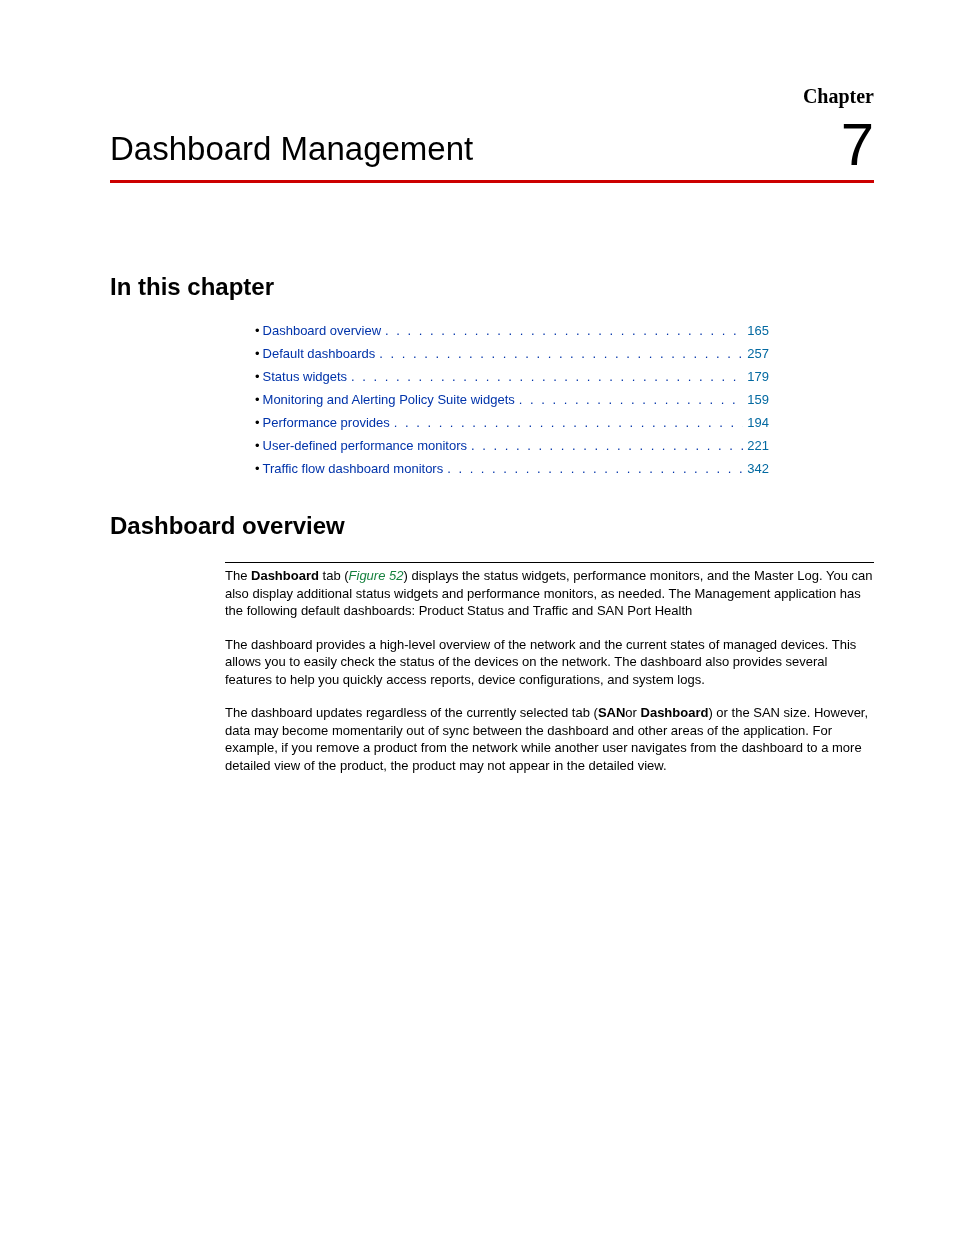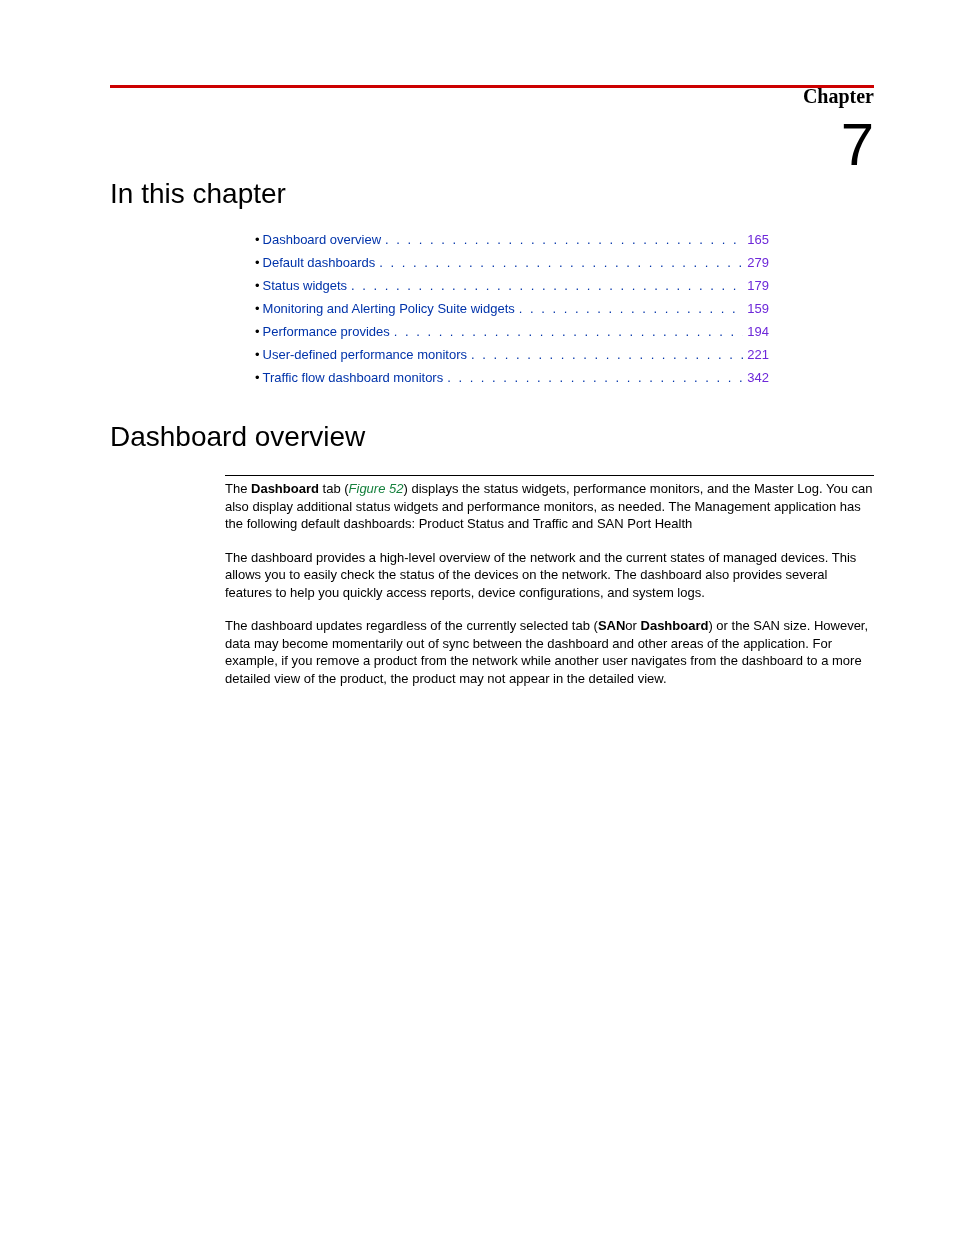--- a/index.html
+++ b/index.html
@@ -41,22 +41,22 @@
     margin-top: 45px;
     margin-bottom: 12px;
   }
   .red-rule {
     border: none;
     border-top: 3px solid #cc0000;
     margin: 0;
   }
   .section-heading {
     font-family: "Arial Narrow", Arial, sans-serif;
-    font-size: 28px;
-    font-weight: 400;
+    font-size: 24px;
+    font-weight: 700;
     font-stretch: condensed;
     margin-top: 90px;
     margin-bottom: 22px;
   }
   .section-heading.second {
     margin-top: 36px;
   }
   .toc {
     margin-left: 145px;
     margin-right: 105px;
@@ -78,21 +78,21 @@
     cursor: pointer;
   }
   .toc-dots {
     flex: 1 1 auto;
     overflow: hidden;
     letter-spacing: 2px;
     color: #0033aa;
     margin: 0 4px;
   }
   .toc-page {
-    color: #6d28d9;
+    color: #0369a1;
   }
   .body-block {
     margin-left: 115px;
     margin-right: 0px;
     font-size: 13px;
     line-height: 1.35;
     color: #000;
   }
   .note-label {
     font-weight: bold;
@@ -114,36 +114,37 @@
   b { font-weight: bold; }
 </style>
 </head>
 <body>
 
 <div class="page">
 
   <div class="chapter-label">Chapter</div>
   <div class="chapter-number">7</div>
 
+  <div class="page-title">Dashboard Management</div>
   <hr class="red-rule">
 
   <div class="section-heading">In this chapter</div>
 
   <div class="toc">
     <div class="toc-row">
       <span class="toc-bullet">•</span>
       <span class="toc-link">Dashboard overview</span>
       <span class="toc-dots">. . . . . . . . . . . . . . . . . . . . . . . . . . . . . . . . . . . . . . . . . . . . . . . . . . . . . . . . . . . .</span>
       <span class="toc-page">165</span>
     </div>
     <div class="toc-row">
       <span class="toc-bullet">•</span>
       <span class="toc-link">Default dashboards</span>
       <span class="toc-dots">. . . . . . . . . . . . . . . . . . . . . . . . . . . . . . . . . . . . . . . . . . . . . . . . . . . . . . . . . . . .</span>
-      <span class="toc-page">279</span>
+      <span class="toc-page">257</span>
     </div>
     <div class="toc-row">
       <span class="toc-bullet">•</span>
       <span class="toc-link">Status widgets</span>
       <span class="toc-dots">. . . . . . . . . . . . . . . . . . . . . . . . . . . . . . . . . . . . . . . . . . . . . . . . . . . . . . . . . . . .</span>
       <span class="toc-page">179</span>
     </div>
     <div class="toc-row">
       <span class="toc-bullet">•</span>
       <span class="toc-link">Monitoring and Alerting Policy Suite widgets</span>

